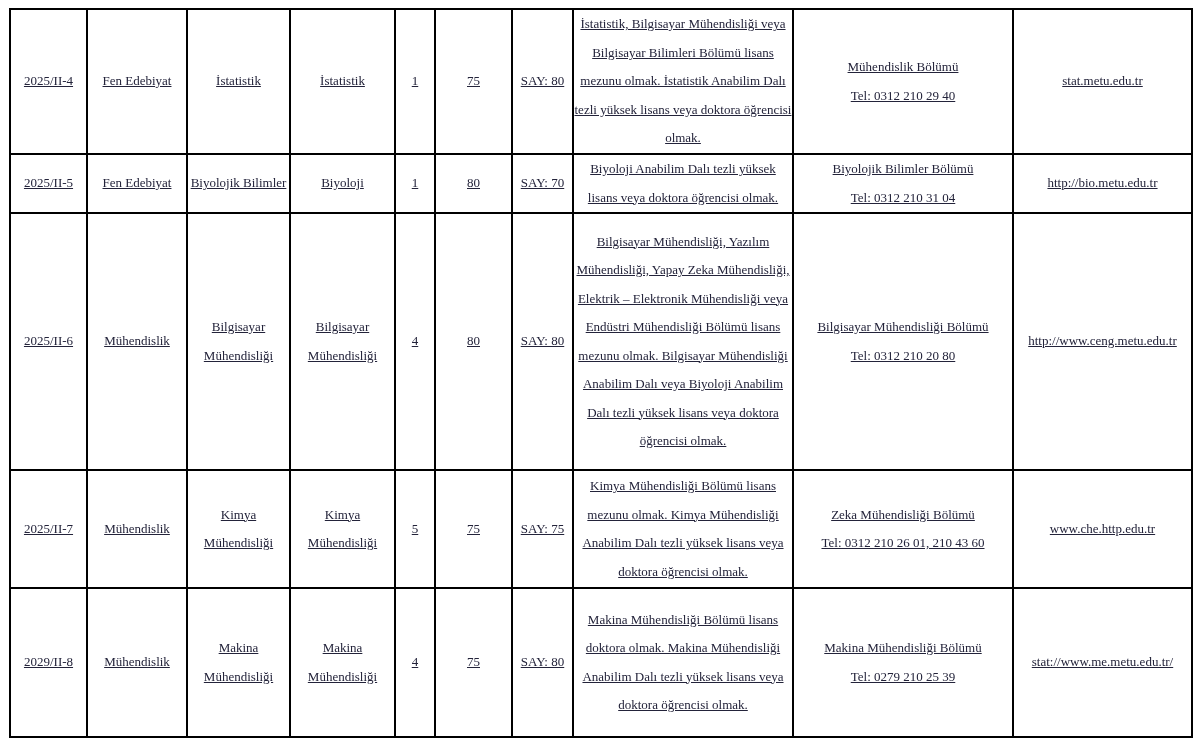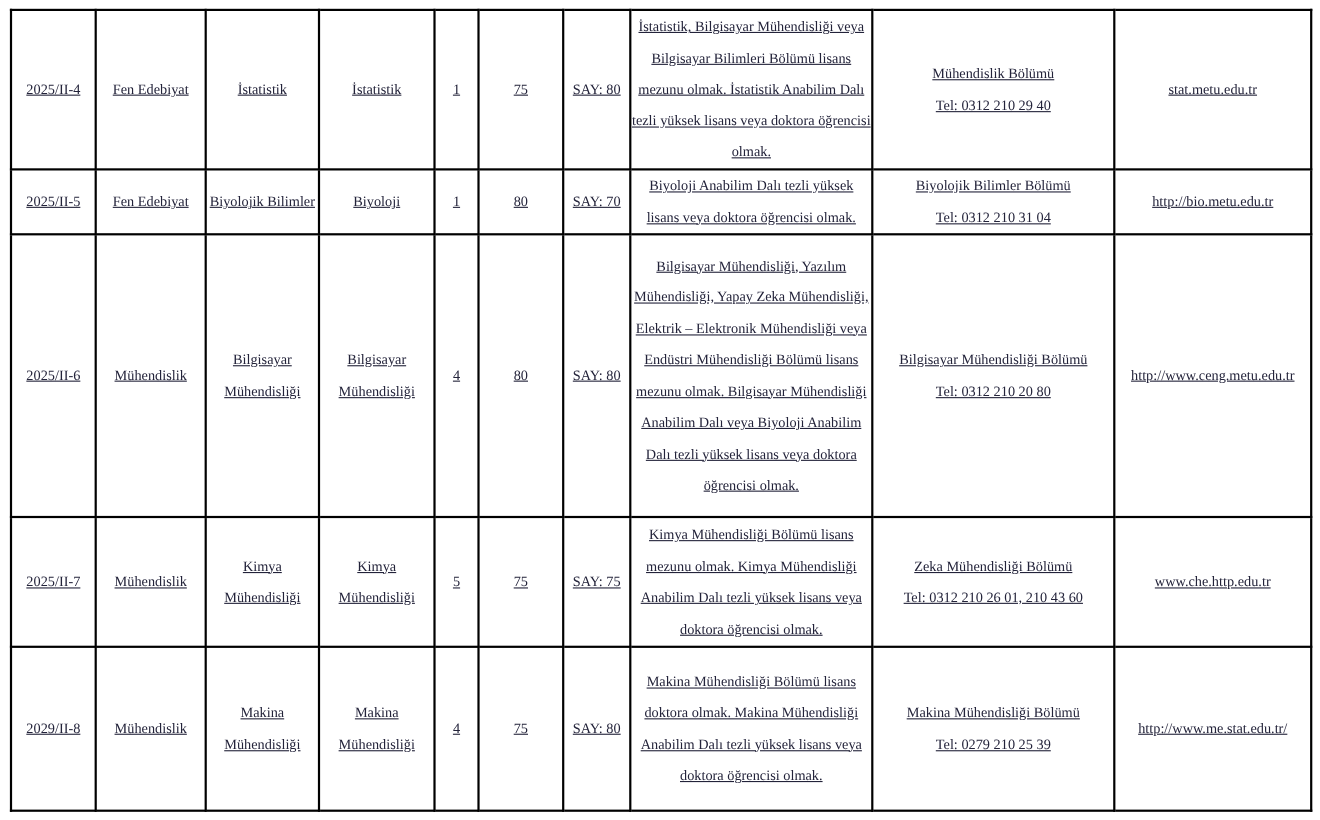--- a/index.html
+++ b/index.html
@@ -132,16 +132,16 @@
     <td>Makina Mühendisliği</td>
     <td>Makina Mühendisliği</td>
     <td>4</td>
     <td>75</td>
     <td>SAY: 80</td>
     <td class="c-req">Makina Mühendisliği Bölümü lisans doktora olmak. Makina Mühendisliği Anabilim Dalı tezli yüksek lisans veya doktora öğrencisi olmak.</td>
     <td>
       <div>Makina Mühendisliği Bölümü</div>
       <div>Tel: 0279 210 25 39</div>
     </td>
-    <td>http://www.me.stat.edu.tr/</td>
+    <td>stat://www.me.metu.edu.tr/</td>
   </tr>
 </tbody>
   </table>
 
 </body></html>

